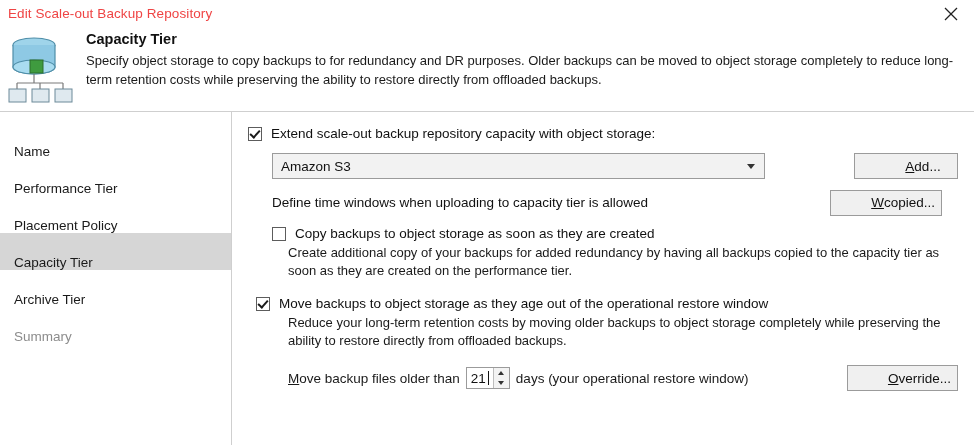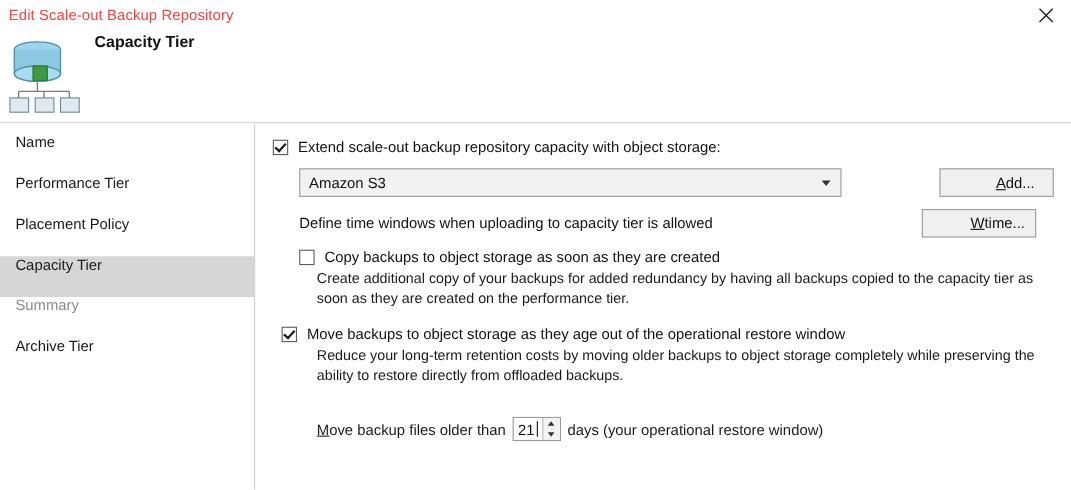--- a/index.html
+++ b/index.html
@@ -92,21 +92,21 @@
     width: 232px;
     background: #ffffff;
     border-right: 1px solid #cfcfcf;
     padding-top: 10px;
     box-sizing: border-box;
     flex: 0 0 232px;
   }
   .nav-item {
     height: 37px;
     display: flex;
-    align-items: flex-start;
+    align-items: flex-end;
     padding-left: 14px;
     font-size: 13.5px;
     color: #1a1a1a;
     cursor: pointer;
     box-sizing: border-box;
   }
   .nav-item.selected {
     background: #d6d6d6;
   }
   .nav-item.disabled {
@@ -234,21 +234,21 @@
     margin-left: 40px;
   }
   .spinner {
     display: inline-flex;
     align-items: stretch;
     width: 44px;
     height: 22px;
     border: 1px solid #9b9b9b;
     background: #ffffff;
     box-sizing: border-box;
-    margin: 16px 6px;
+    margin: 4px 6px;
   }
   .spinner .num {
     flex: 1;
     display: flex;
     align-items: center;
     padding-left: 4px;
     font-size: 13.5px;
     color: #111;
     position: relative;
   }
@@ -320,43 +320,44 @@
         <line x1="32" y1="50" x2="32" y2="56" stroke="#7a7a7a" stroke-width="1.2"></line>
         <line x1="55" y1="50" x2="55" y2="56" stroke="#7a7a7a" stroke-width="1.2"></line>
 
         <rect x="1" y="56" width="17" height="13" fill="#dfe9ef" stroke="#6d8a99" stroke-width="1"></rect>
         <rect x="24" y="56" width="17" height="13" fill="#dfe9ef" stroke="#6d8a99" stroke-width="1"></rect>
         <rect x="47" y="56" width="17" height="13" fill="#dfe9ef" stroke="#6d8a99" stroke-width="1"></rect>
       </svg>
     </div>
     <div class="header-text">
       <div class="header-title">Capacity Tier</div>
+      <div class="header-desc">Specify object storage to copy backups to for redundancy and DR purposes. Older backups can be moved to object storage completely to reduce long-term retention costs while preserving the ability to restore directly from offloaded backups.</div>
     </div>
   </div>
 
   <div class="body">
 
     <div class="sidebar">
       <div class="nav-item">
         <span>Name</span>
       </div>
       <div class="nav-item">
         <span>Performance Tier</span>
       </div>
       <div class="nav-item">
         <span>Placement Policy</span>
       </div>
       <div class="nav-item selected">
         <span>Capacity Tier</span>
       </div>
+      <div class="nav-item">
+        <span>Archive Tier</span>
+      </div>
       <div class="nav-item disabled">
         <span>Summary</span>
-      </div>
-      <div class="nav-item">
-        <span>Archive Tier</span>
       </div>
     </div>
 
     <div class="content">
 
       <div class="row">
         <div class="checkbox checked"></div>
         <div class="cb-label">Extend scale-out backup repository capacity with object storage:</div>
       </div>
 
@@ -366,21 +367,21 @@
           <span class="arrow"></span>
         </div>
         <button class="btn btn-right">
           <span><span class="u">A</span><span>dd...</span></span>
         </button>
       </div>
 
       <div class="row-window">
         <span class="label-line">Define time windows when uploading to capacity tier is allowed</span>
         <button class="btn btn-right">
-          <span><span class="u">W</span><span>time...</span></span>
+          <span><span class="u">W</span><span>copied...</span></span>
         </button>
       </div>
 
       <div class="row section-gap" style="margin-left:24px;">
         <div class="checkbox"></div>
         <div class="cb-label">Copy backups to object storage as soon as they are created</div>
       </div>
       <div class="sub-text">Create additional copy of your backups for added redundancy by having all backups copied to the capacity tier as soon as they are created on the performance tier.</div>
 
       <div class="row section-gap" style="margin-left:8px;">
@@ -396,17 +397,20 @@
           <span class="arrows">
             <div>
                 <i class="tri-up"></i>
               </div>
             <div>
                 <i class="tri-dn"></i>
               </div>
           </span>
         </span>
         <span>days (your operational restore window)</span>
+        <button class="btn btn-right" style="right:0;">
+          <span><span class="u">O</span><span>verride...</span></span>
+        </button>
       </div>
 
     </div>
   </div>
 </div>
 
 </body></html>

